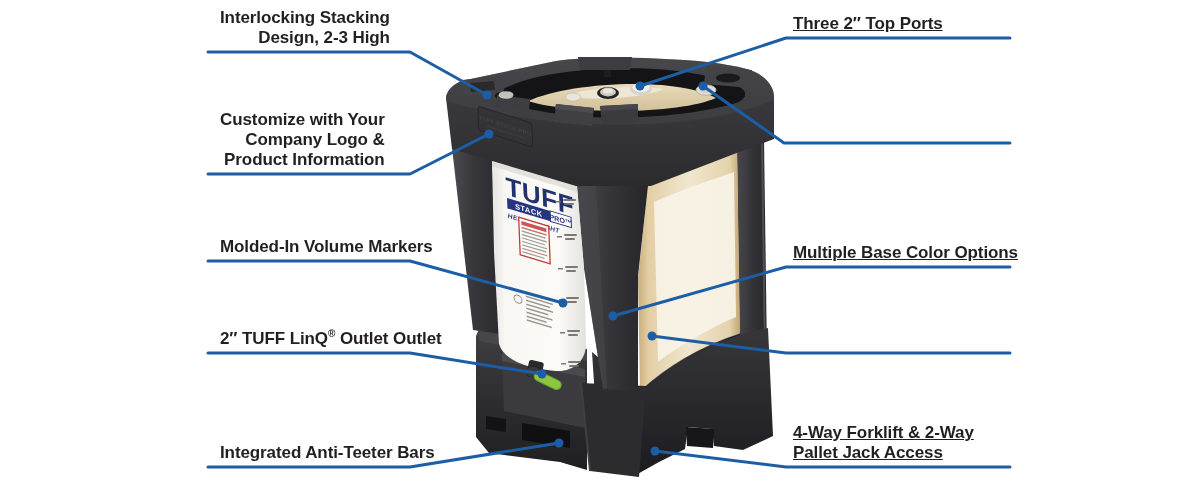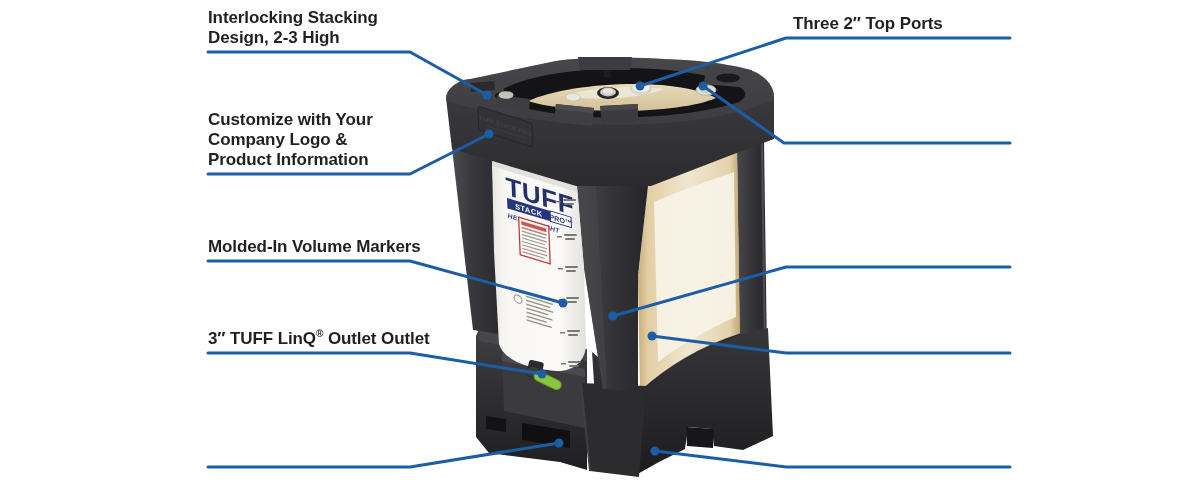--- a/index.html
+++ b/index.html
@@ -1,22 +1,22 @@
 <!DOCTYPE html>
 <html><head>
 <meta charset="utf-8">
 <style>
   html,body{margin:0;padding:0;background:#ffffff;}
   #stage{position:relative;width:1200px;height:500px;background:#ffffff;overflow:hidden;
          font-family:"Liberation Sans","DejaVu Sans",sans-serif;}
   #art{position:absolute;left:0;top:0;}
   .callout{position:absolute;font-weight:bold;font-size:17px;line-height:20px;
            color:#221f20;white-space:pre-line;letter-spacing:-0.1px;}
-  .callout.left{left:208px;}
-  .callout.right{left:793px;}
+  .callout.left{left:220px;text-align:right;}
+  .callout.right{left:793px;text-decoration:underline;}
   .callout sup{font-size:10px;line-height:0;vertical-align:super;}
 </style>
 </head>
 <body>
 
 <div id="stage">
 
   <svg id="art" width="1200" height="500" viewBox="0 0 1200 500">
     <defs>
       <linearGradient id="gCollar" x1="0" y1="0" x2="0" y2="1">
@@ -255,17 +255,21 @@
       <circle cx="655" cy="451" r="4.5"></circle>
     </g>
   </svg>
 
   <div class="callout left" style="top:8px">Interlocking Stacking
 Design, 2-3 High</div>
   <div class="callout left" style="top:237px">Molded-In Volume Markers</div>
   <div class="callout left" style="top:110px">Customize with Your
 Company Logo &amp;
 Product Information</div>
-  <div class="callout left" style="top:329px"><span>3″ TUFF LinQ</span><sup>®</sup><span> Outlet Outlet</span></div>
+  <div class="callout left" style="top:329px"><span>2″ TUFF LinQ</span><sup>®</sup><span> Outlet Outlet</span></div>
+  <div class="callout left" style="top:443px">Integrated Anti-Teeter Bars</div>
 
   <div class="callout right" style="top:14px">Three 2″ Top Ports</div>
+  <div class="callout right" style="top:243px">Multiple Base Color Options</div>
+  <div class="callout right" style="top:423px">4-Way Forklift &amp; 2-Way
+Pallet Jack Access</div>
 
 </div>
 
 </body></html>

